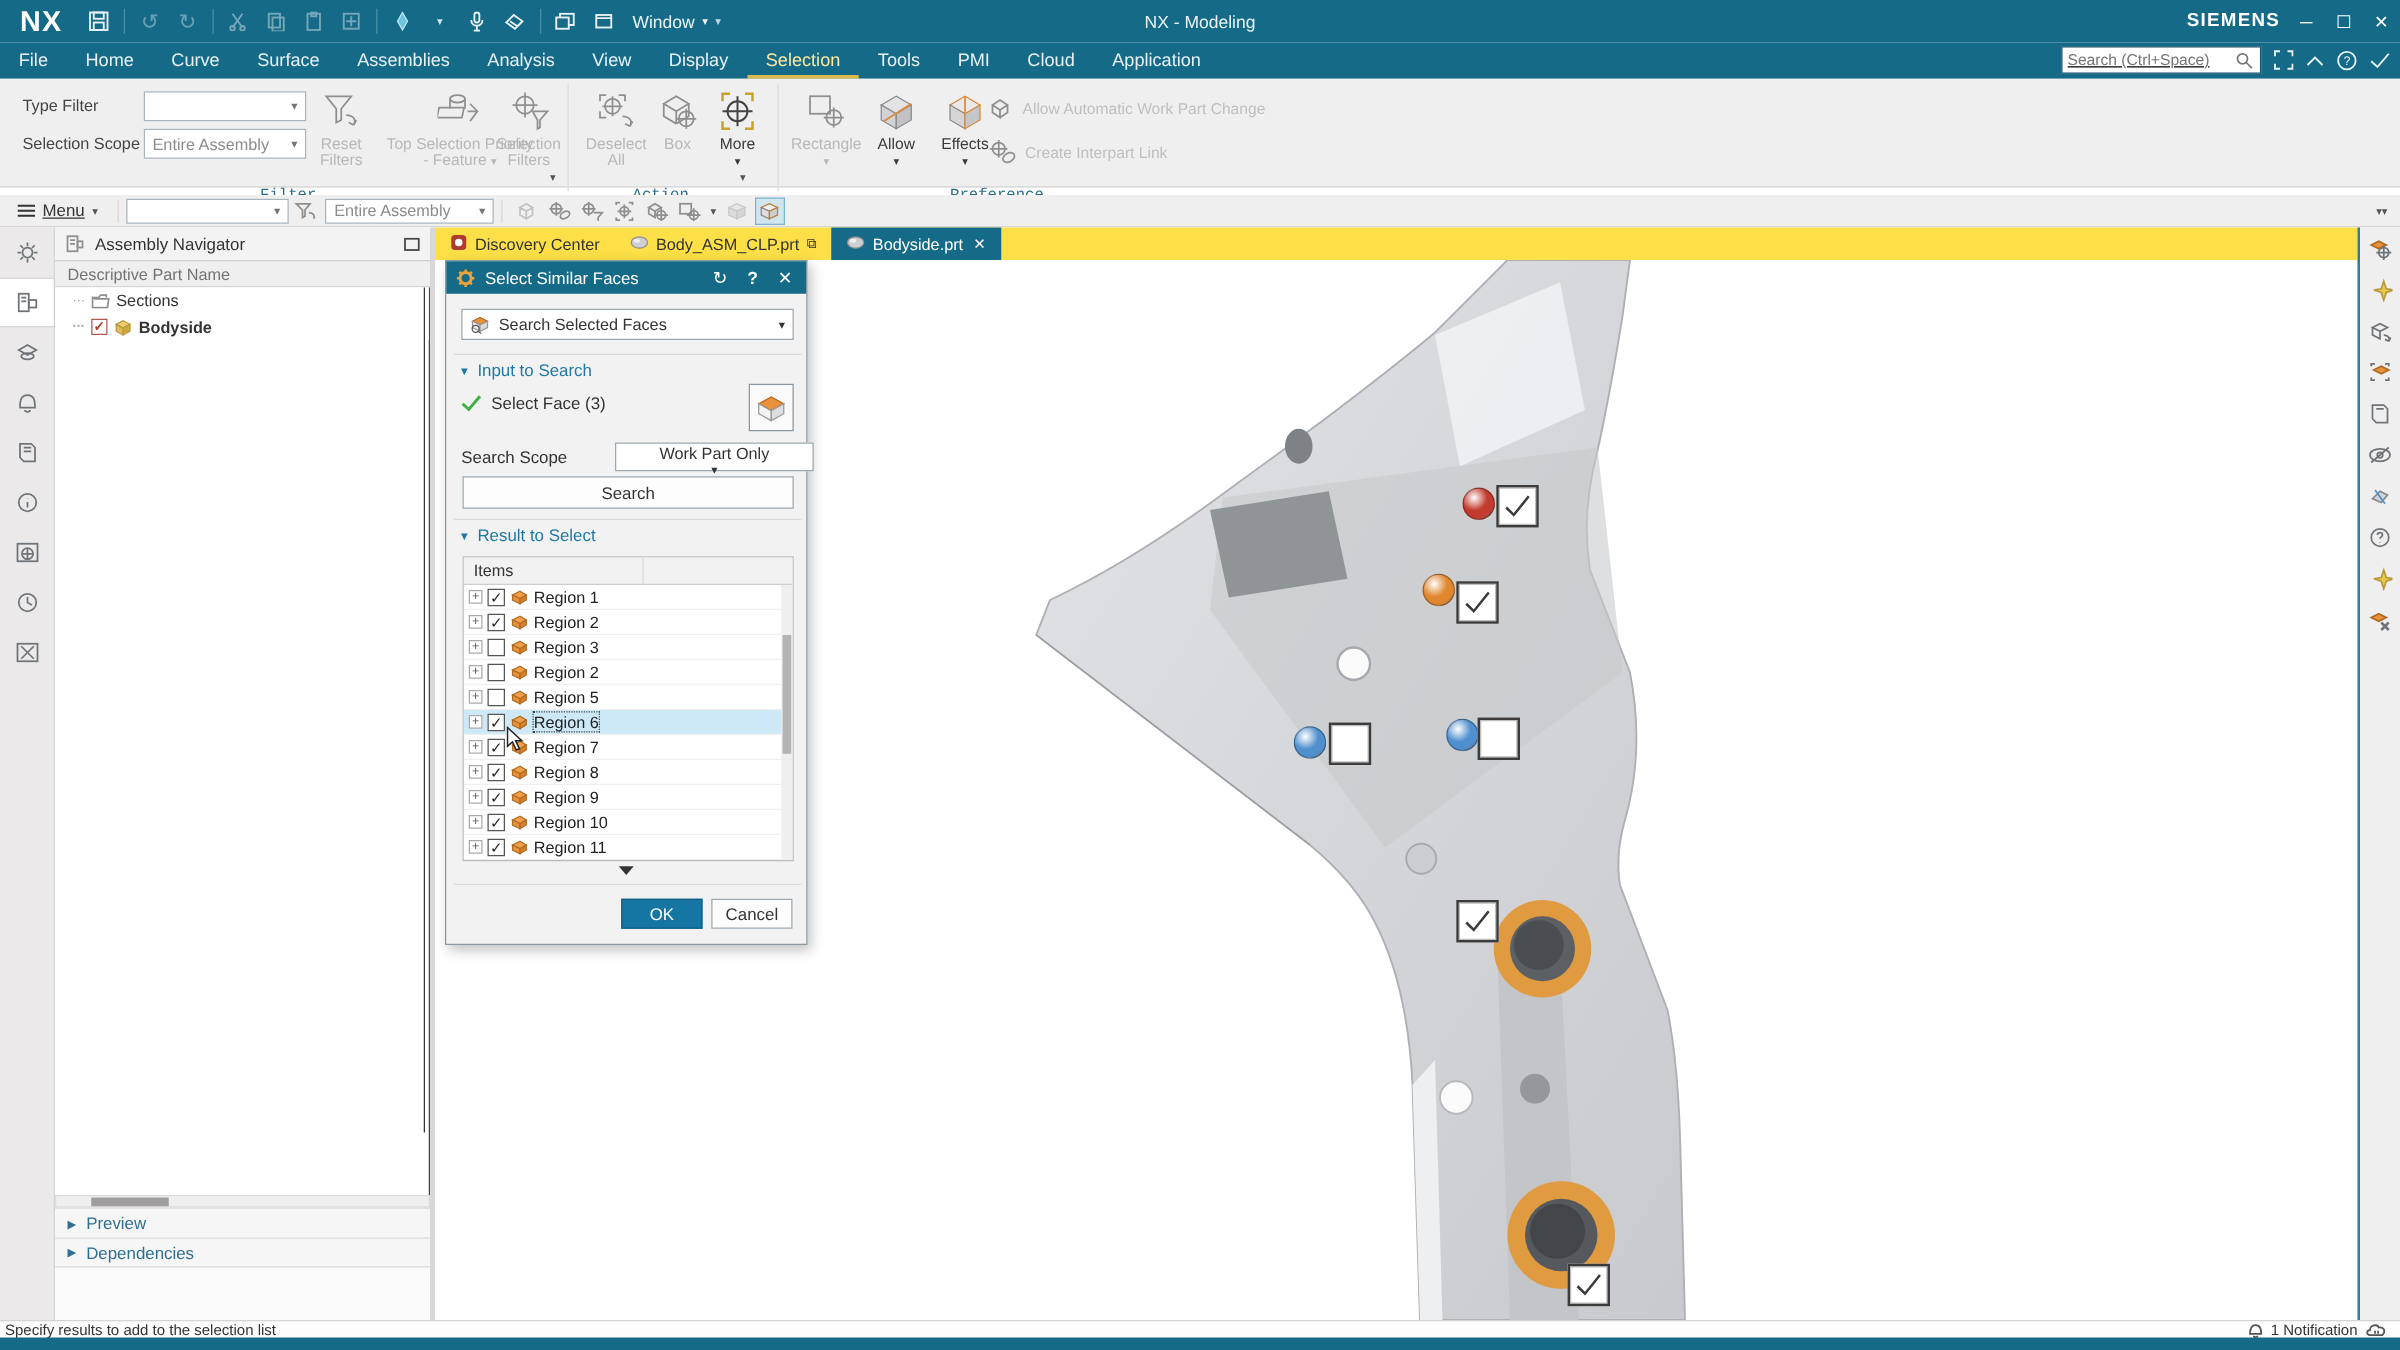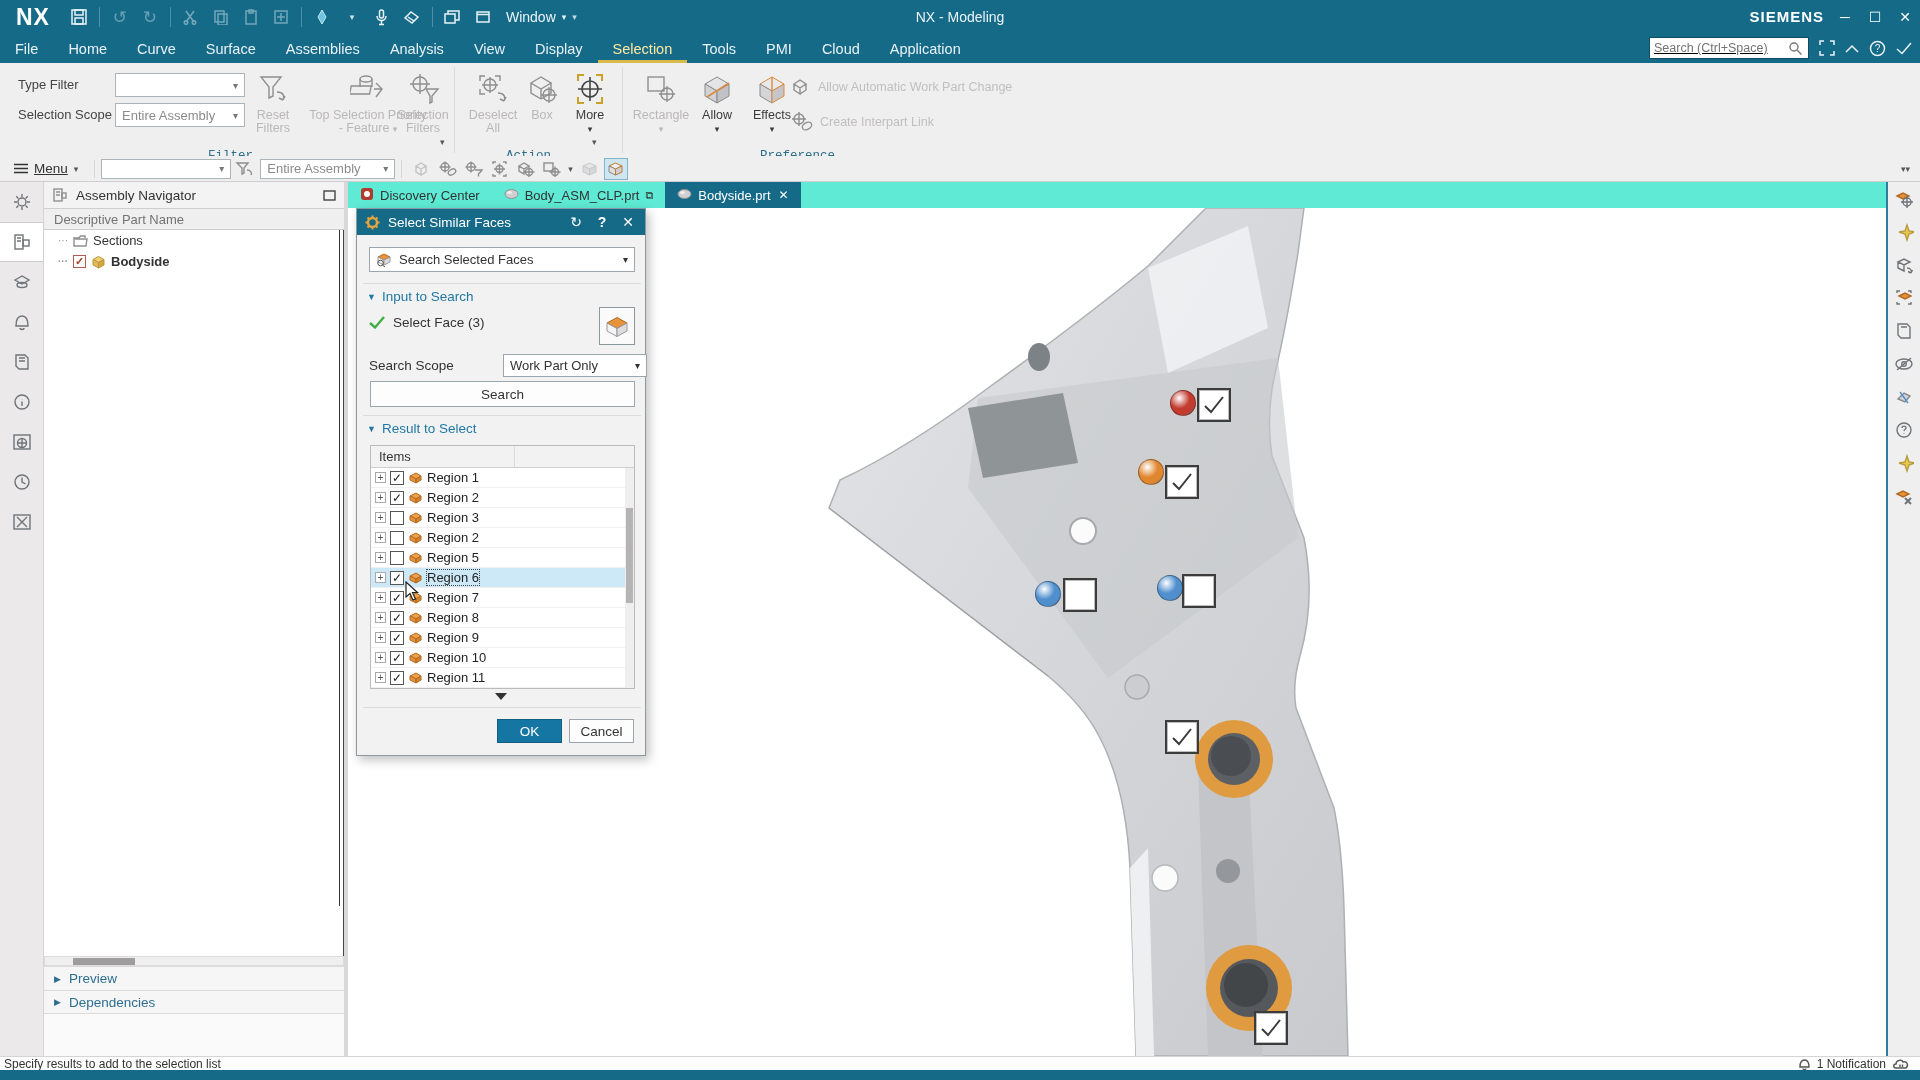--- a/index.html
+++ b/index.html
@@ -28,21 +28,21 @@
   .menu-item { color:#e8f2f6; font-size:14.5px; padding:5px 15px; height:29px; display:flex; align-items:center; }
   .menu-item.active { color:#ffe9a0; border-bottom:3px solid #d9b94c; padding-top:8px; }
   #menu-right { position:absolute; right:8px; top:3px; display:flex; align-items:center; gap:10px;text-decoration:underline; }
   #searchbox { width:160px; height:22px; background:#fff; border:1px solid #0d4e66;
     display:flex; align-items:center; padding:0 4px; }
   #searchbox input { border:none; outline:none; width:134px; font-size:12.5px; color:#555;
     font-family:"Liberation Sans",sans-serif; }
   .mr-icon { color:#eaf4f8; display:flex; align-items:center; }
 
   
-  #ribbon { position:absolute; left:0; top:63px; width:1920px; height:119px;
+  #ribbon { position:absolute; left:0; top:63px; width:1920px; height:87px;
     background:#f0eff0; border-bottom:1px solid #d5d3d4; }
   .rib-label { position:absolute; font-size:13px; color:#444; }
   .combo { position:absolute; background:#fff; border:1px solid #a9b4bb; height:24px;
     font-size:13px; color:#8b8b8b; display:flex; align-items:center; padding:0 6px; justify-content:space-between; }
   .combo .caret { color:#777; font-size:10px; }
   .rib-btn { position:absolute; top:6px; width:62px; text-align:center; font-size:12.5px; color:#b9b7b8; }
   .rib-btn .ic { height:40px; display:flex; align-items:center; justify-content:center; }
   .rib-btn.enabled { color:#3a3a3a; }
   .rib-btn .cap { line-height:13px; }
   .rib-small { position:absolute; font-size:12.5px; color:#c0bebf; display:flex; align-items:center; gap:6px; }
@@ -80,21 +80,21 @@
     padding-left:14px; gap:5px; background:#fff; }
   .tree-row.bold { font-weight:bold; }
   #tree-area { background:#fff; height:726px; border-right:1px solid #444; }
   #nav-hscroll { height:10px; background:#f0eff0; border:1px solid #dcdadb; position:relative; }
   #nav-hscroll .thumb { position:absolute; left:28px; top:1px; width:62px; height:7px; background:#9f9d9e; }
   .nav-section { height:24px; display:flex; align-items:center; gap:8px; font-size:13.5px;
     color:#2d6e91; padding-left:10px; border-top:1px solid #dcdadb; background:#f7f6f7; }
   .nav-section:last-child { border-bottom:1px solid #dcdadb; }
 
   
-  #tabbar { position:absolute; left:348px; top:0; width:1538px; height:26px; background:#5eead4;
+  #tabbar { position:absolute; left:348px; top:0; width:1538px; height:26px; background:#fde047;
     display:flex; align-items:flex-end; }
   .doc-tab { height:26px; display:flex; align-items:center; gap:6px; padding:0 12px;
     font-size:13px; color:#333; }
   .doc-tab.active { background:#156a88; color:#fff; }
   .doc-tab .close { font-size:12px; margin-left:2px; }
 
   
   #viewport { position:absolute; left:348px; top:26px; width:1538px; height:848px; background:#fff; overflow:hidden; }
   .vp-check { position:absolute; width:34px; height:34px; background:#fff; border:2px solid #3c3c3c;
     box-shadow:inset 0 0 0 1px #bdbdbd; display:flex; align-items:center; justify-content:center; }
@@ -789,21 +789,21 @@
   </div>
   <div id="face-btn">
     <svg width="26" height="24" viewBox="0 0 26 24">
         <path d="M3 9 L13 3.5 L23 9 L13 14.5 Z" fill="#e8923c" stroke="#b06a22"></path>
         <path d="M3 9 V17 L13 22.5 V14.5 Z" fill="#f4f4f4" stroke="#999"></path>
         <path d="M23 9 V17 L13 22.5 V14.5 Z" fill="#dddde0" stroke="#999"></path>
       </svg>
   </div>
 
   <span class="abs" style="left:12px;top:149px;font-size:13.5px;color:#333;">Search Scope</span>
-  <div class="dlg-combo" style="left:146px;top:145px;width:144px;height:23px;">
+  <div class="dlg-combo" style="left:135px;top:145px;width:159px;height:23px;flex-direction:column;">
     <span>Work Part Only</span>
     <span class="caret" style="color:#333;font-size:10px;">▾</span>
   </div>
 
   <div id="search-btn">Search</div>
   <div class="dlg-sep" style="top:206px;"></div>
 
   <div class="dlg-section" style="top:212px;">
     <span style="font-size:9px;">▼</span>
     <span>Result to Select</span>

